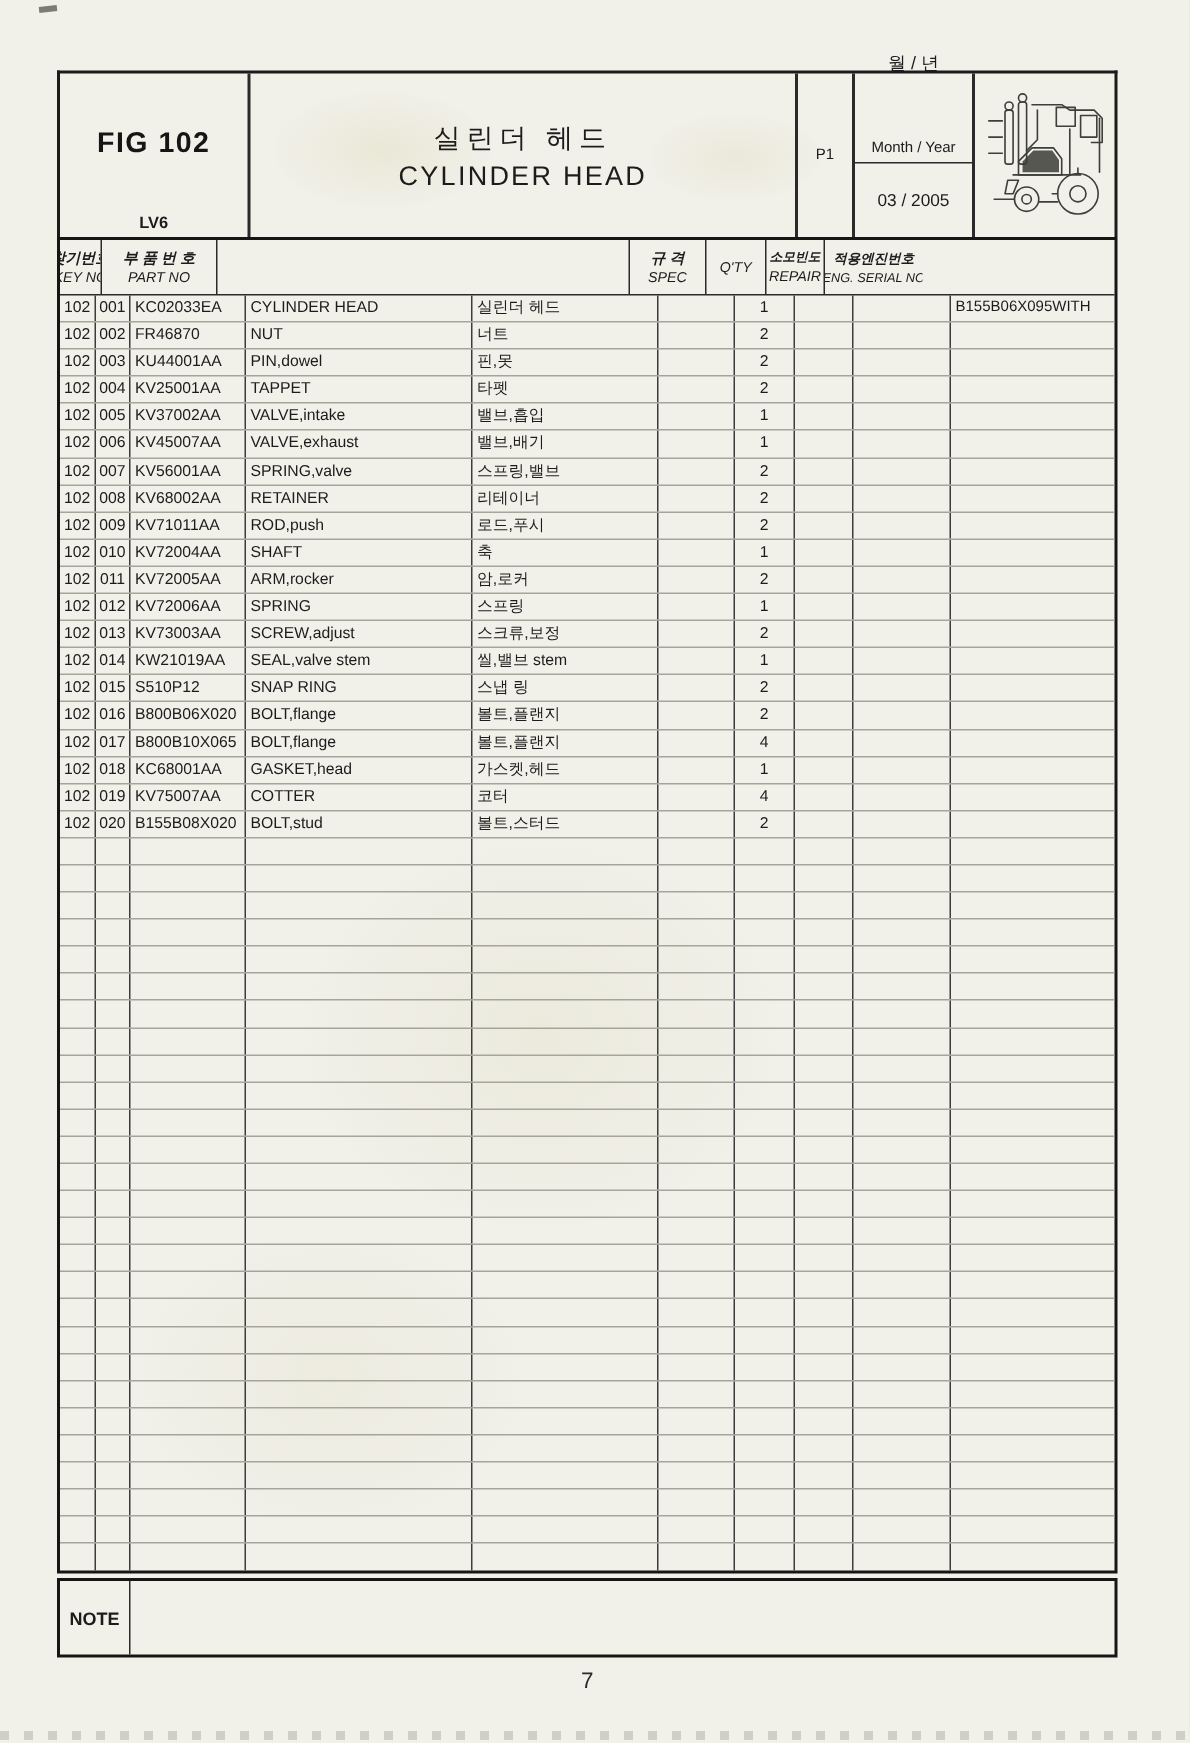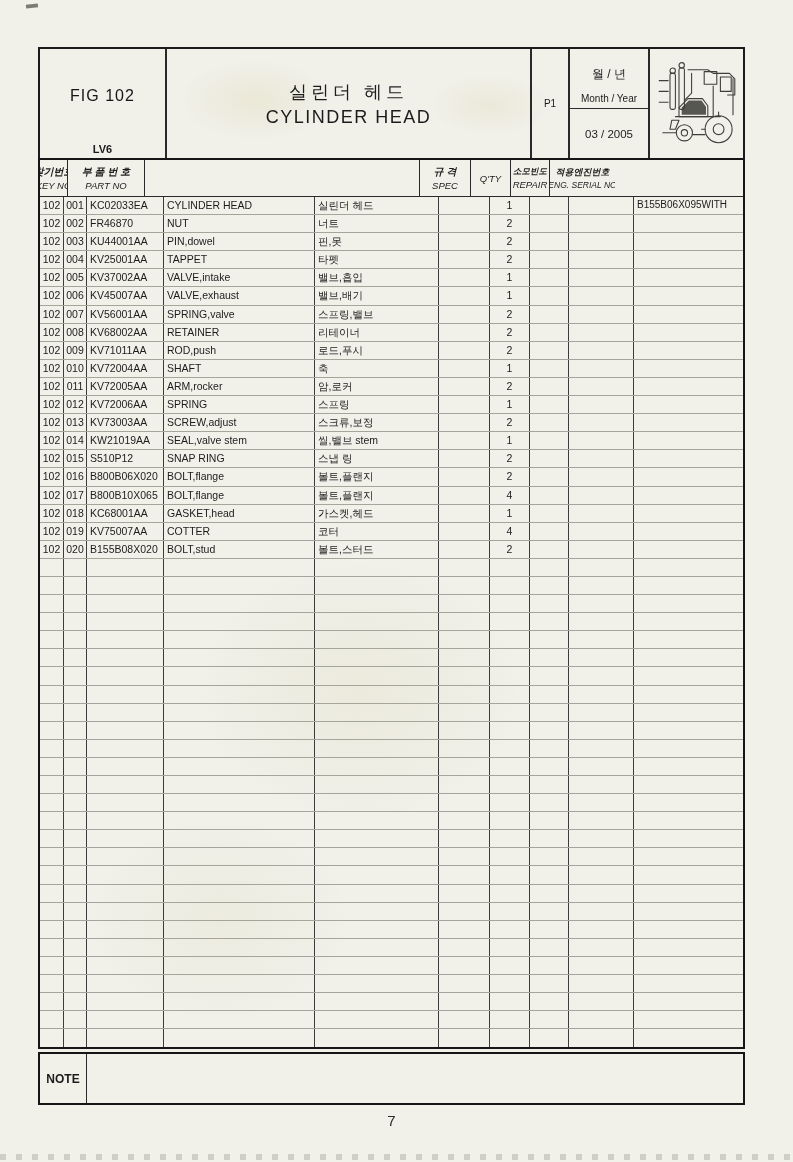--- a/index.html
+++ b/index.html
@@ -13,29 +13,29 @@
   }
   
   .header-box{
     position:absolute;left:38px;top:47px;width:707px;height:111px;
     border:2px solid #1b1b1b;border-bottom:none;
     box-sizing:border-box;display:flex;background:transparent;
   }
   .hcell{box-sizing:border-box;border-right:2px solid #2a2a2a;position:relative;}
   .hcell:last-child{border-right:none;}
   .fig-cell{width:127px;display:flex;flex-direction:column;align-items:center;}
-  .fig-no{flex:1;display:flex;align-items:center;font-size:16px;letter-spacing:1px;color:#161616;}
+  .fig-no{flex:1;display:flex;align-items:center;font-size:19px;letter-spacing:1px;color:#161616;font-weight:bold;}
   .fig-model{font-size:11px;font-weight:bold;padding-bottom:3px;}
   .title-cell{width:365px;display:flex;flex-direction:column;align-items:center;justify-content:center;gap:3px;}
   .title-ko{font-size:18px;letter-spacing:4px;}
   .title-en{font-size:18px;letter-spacing:1.5px;}
   .p1-cell{width:38px;display:flex;align-items:center;justify-content:center;font-size:10px;}
   .month-cell{width:80px;display:flex;flex-direction:column;}
   .month-top{height:60px;box-sizing:border-box;border-bottom:1.5px solid #2a2a2a;
-    display:flex;flex-direction:column;align-items:center;justify-content:flex-end;padding-bottom:4px;}
+    display:flex;flex-direction:column;align-items:center;justify-content:flex-end;padding-bottom:4px;gap:32px;}
   .month-ko{font-size:12px;margin-bottom:10px;}
   .month-en{font-size:10px;}
   .month-bottom{flex:1;display:flex;align-items:center;justify-content:center;font-size:11.5px;}
   .img-cell{width:93px;display:flex;align-items:center;justify-content:center;}
   
   .parts-table{
     position:absolute;left:38px;top:158px;width:707px;
     border:2px solid #161616;box-sizing:border-box;background:transparent;
   }
   .thead{display:flex;height:37px;border-bottom:1.5px solid #2a2a2a;box-sizing:border-box;}

